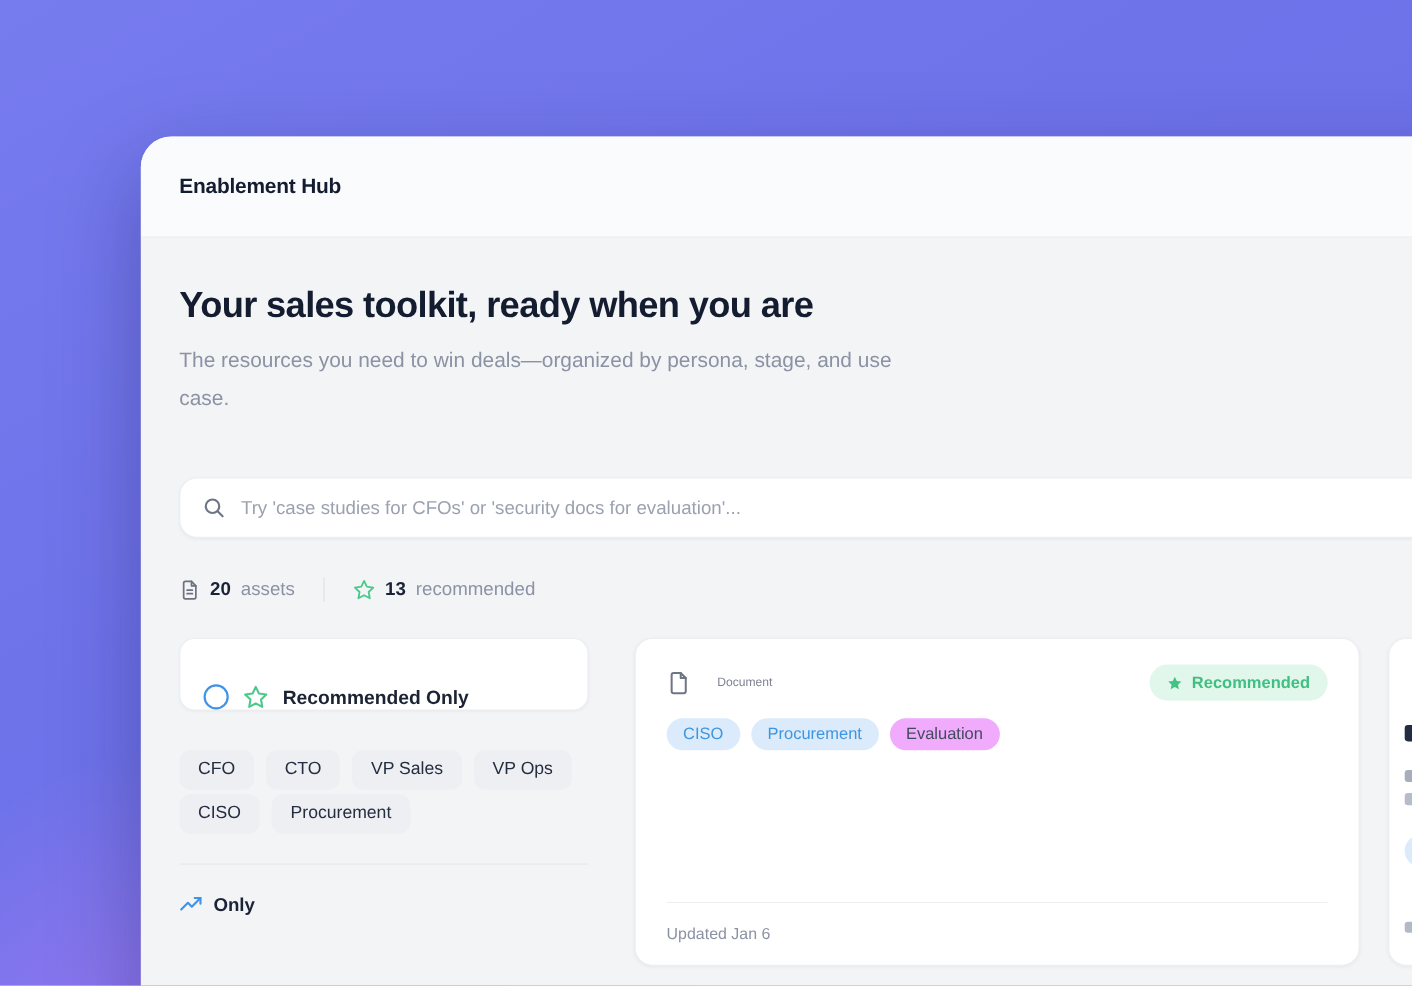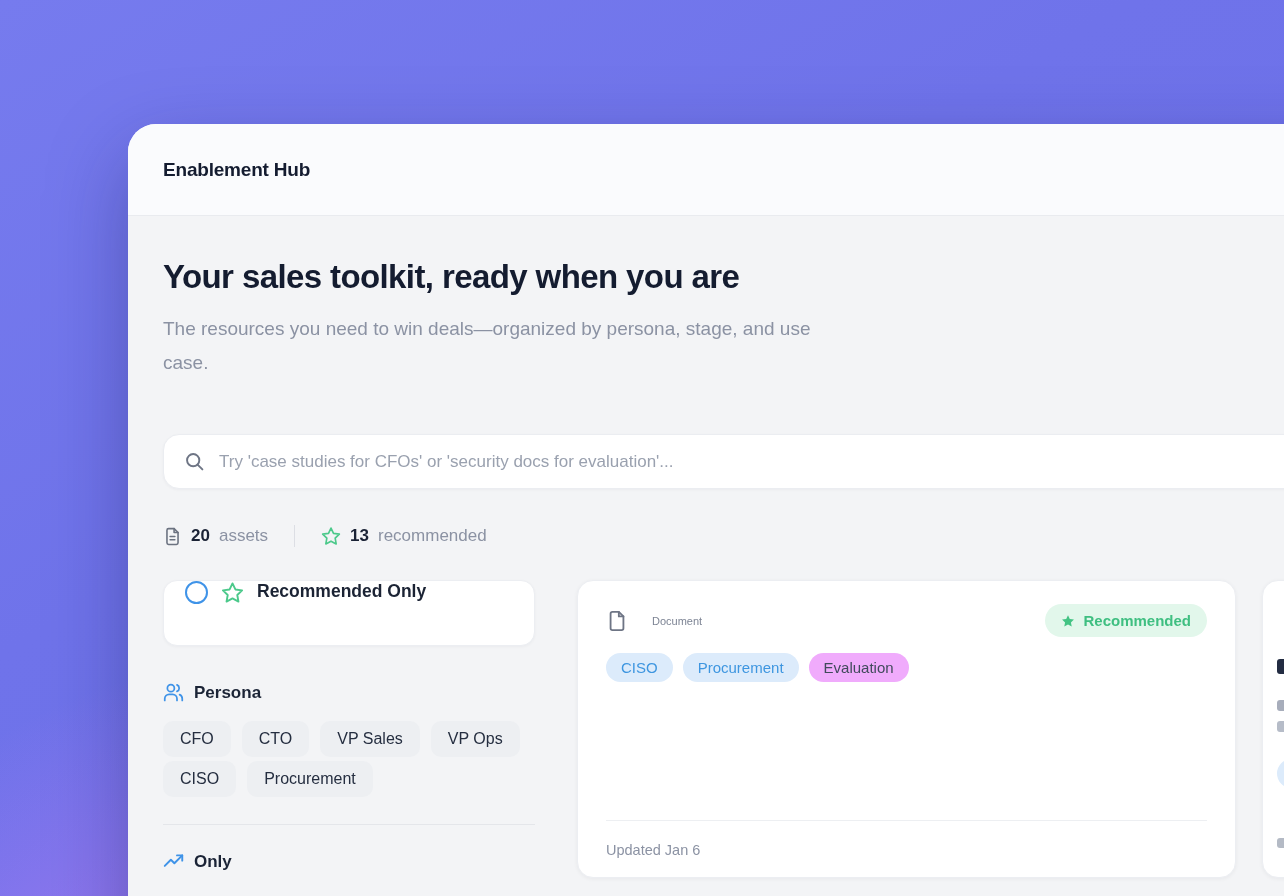--- a/index.html
+++ b/index.html
@@ -85,21 +85,21 @@
   
   .layout { margin-top: 33px; display: flex; gap: 42px; }
   .sidebar { width: 372px; flex: 0 0 372px; }
 
   .toggle-card {
     height: 66px;
     background: #ffffff;
     border: 1px solid #eceef2;
     border-radius: 14px;
     box-shadow: 0 1px 3px rgba(20,28,48,0.04);
-    display: flex; align-items: flex-start;
+    display: flex; align-items: flex-end;
     padding-left: 21px; gap: 13px;
     cursor: pointer;
   }
   .toggle-radio {
     width: 23px; height: 23px;
     border: 2px solid #3f93e8;
     border-radius: 50%;
     background: #ffffff;
   }
   .toggle-label { font-size: 17.5px; font-weight: 600; color: #1b2334; }
@@ -224,31 +224,20 @@
           <span class="toggle-radio"></span>
           <span>
             <svg width="23" height="23" viewBox="0 0 24 24" fill="none" stroke="#4cc98b" stroke-width="2" stroke-linejoin="round">
               <polygon points="12 2.5 15 8.8 22 9.8 17 14.6 18.2 21.5 12 18.2 5.8 21.5 7 14.6 2 9.8 9 8.8"></polygon>
             </svg>
           </span>
           <span class="toggle-label">Recommended Only</span>
         </div>
 
         <div class="filter-section">
-          <div class="filter-head">
-            <span>
-              <svg width="21" height="21" viewBox="0 0 24 24" fill="none" stroke="#3f93e8" stroke-width="2" stroke-linecap="round" stroke-linejoin="round">
-                <circle cx="9" cy="7" r="4"></circle>
-                <path d="M2 21v-2a5 5 0 0 1 5-5h4a5 5 0 0 1 5 5v2"></path>
-                <path d="M16 3.3a4 4 0 0 1 0 7.4"></path>
-                <path d="M22 21v-2a5 5 0 0 0-3-4.6"></path>
-              </svg>
-            </span>
-            <span class="filter-label">Persona</span>
-          </div>
           <div class="chips">
             <span class="chip">CFO</span>
             <span class="chip">CTO</span>
             <span class="chip">VP Sales</span>
             <span class="chip">VP Ops</span>
             <span class="chip">CISO</span>
             <span class="chip">Procurement</span>
           </div>
         </div>
 

